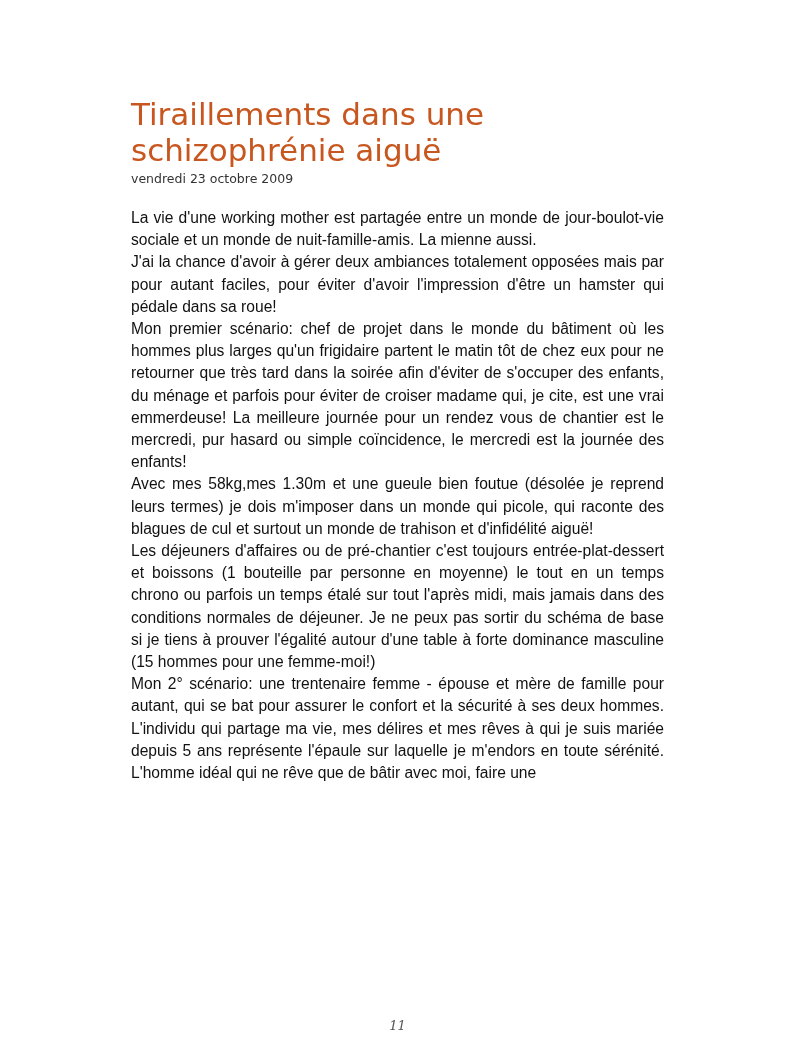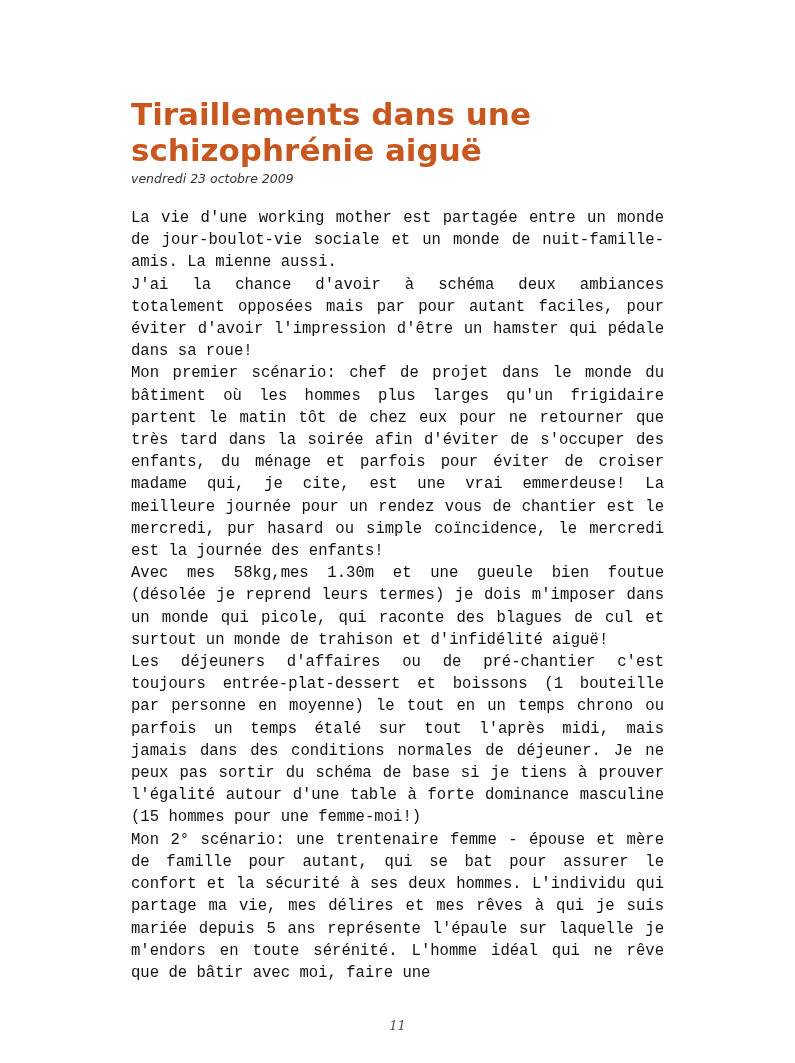--- a/index.html
+++ b/index.html
@@ -1,46 +1,46 @@
 <!DOCTYPE html>
 <html><head>
 <meta charset="utf-8">
 <style>
   html, body { margin: 0; padding: 0; background: #ffffff; }
   body { width: 795px; height: 1063px; position: relative; overflow: hidden; }
   .page { position: absolute; left: 0; top: 0; width: 795px; height: 1063px; background: #fff; }
   .title {
     position: absolute; left: 131px; top: 96px; width: 560px;
-    font-family: "DejaVu Sans", sans-serif; font-weight: bold;
+    font-family: "DejaVu Sans", sans-serif; font-weight: normal;
     font-size: 31px; line-height: 36px; color: #c8561f; margin: 0;
   }
   .date {
     position: absolute; left: 131px; top: 171px;
-    font-family: "DejaVu Sans", sans-serif; font-style: italic;
+    font-family: "DejaVu Sans", sans-serif; 
     font-size: 12.5px; line-height: 16px; color: #333;
   }
   .body {
     position: absolute; left: 131px; top: 207px; width: 533px;
-    font-family: Liberation Mono, monospace; font-size: 15.6px;
+    font-family: Liberation Sans, sans-serif; font-size: 15.6px;
     line-height: 22.2px; color: #111; text-align: justify;
   }
   .body p { margin: 0; }
   .pageno {
     position: absolute; left: 0; width: 795px; top: 1018px; text-align: center;
     font-family: "DejaVu Serif", serif; font-size: 13px; color: #555; font-style: italic;
   }
 </style>
 </head>
 <body>
 
 <div class="page">
   <h1 class="title">Tiraillements dans une schizophrénie aiguë</h1>
   <div class="date">vendredi 23 octobre 2009</div>
   <div class="body">
     <p>La vie d'une working mother est partagée entre un monde de jour-boulot-vie sociale et un monde de nuit-famille-amis. La mienne aussi.</p>
-    <p>J'ai la chance d'avoir à schéma deux ambiances totalement opposées mais par pour autant faciles, pour éviter d'avoir l'impression d'être un hamster qui pédale dans sa roue!</p>
+    <p>J'ai la chance d'avoir à gérer deux ambiances totalement opposées mais par pour autant faciles, pour éviter d'avoir l'impression d'être un hamster qui pédale dans sa roue!</p>
     <p>Mon premier scénario: chef de projet dans le monde du bâtiment où les hommes plus larges qu'un frigidaire partent le matin tôt de chez eux pour ne retourner que très tard dans la soirée afin d'éviter de s'occuper des enfants, du ménage et parfois pour éviter de croiser madame qui, je cite, est une vrai emmerdeuse! La meilleure journée pour un rendez vous de chantier est le mercredi, pur hasard ou simple coïncidence, le mercredi est la journée des enfants!</p>
     <p>Avec mes 58kg,mes 1.30m et une gueule bien foutue (désolée je reprend leurs termes) je dois m'imposer dans un monde qui picole, qui raconte des blagues de cul et surtout un monde de trahison et d'infidélité aiguë!</p>
     <p>Les déjeuners d'affaires ou de pré-chantier c'est toujours entrée-plat-dessert et boissons (1 bouteille par personne en moyenne) le tout en un temps chrono ou parfois un temps étalé sur tout l'après midi, mais jamais dans des conditions normales de déjeuner. Je ne peux pas sortir du schéma de base si je tiens à prouver l'égalité autour d'une table à forte dominance masculine (15 hommes pour une femme-moi!)</p>
     <p>Mon 2° scénario: une trentenaire femme - épouse et mère de famille pour autant, qui se bat pour assurer le confort et la sécurité à ses deux hommes. L'individu qui partage ma vie, mes délires et mes rêves à qui je suis mariée depuis 5 ans représente l'épaule sur laquelle je m'endors en toute sérénité. L'homme idéal qui ne rêve que de bâtir avec moi, faire une</p>
   </div>
   <div class="pageno">11</div>
 </div>
 
 </body></html>

